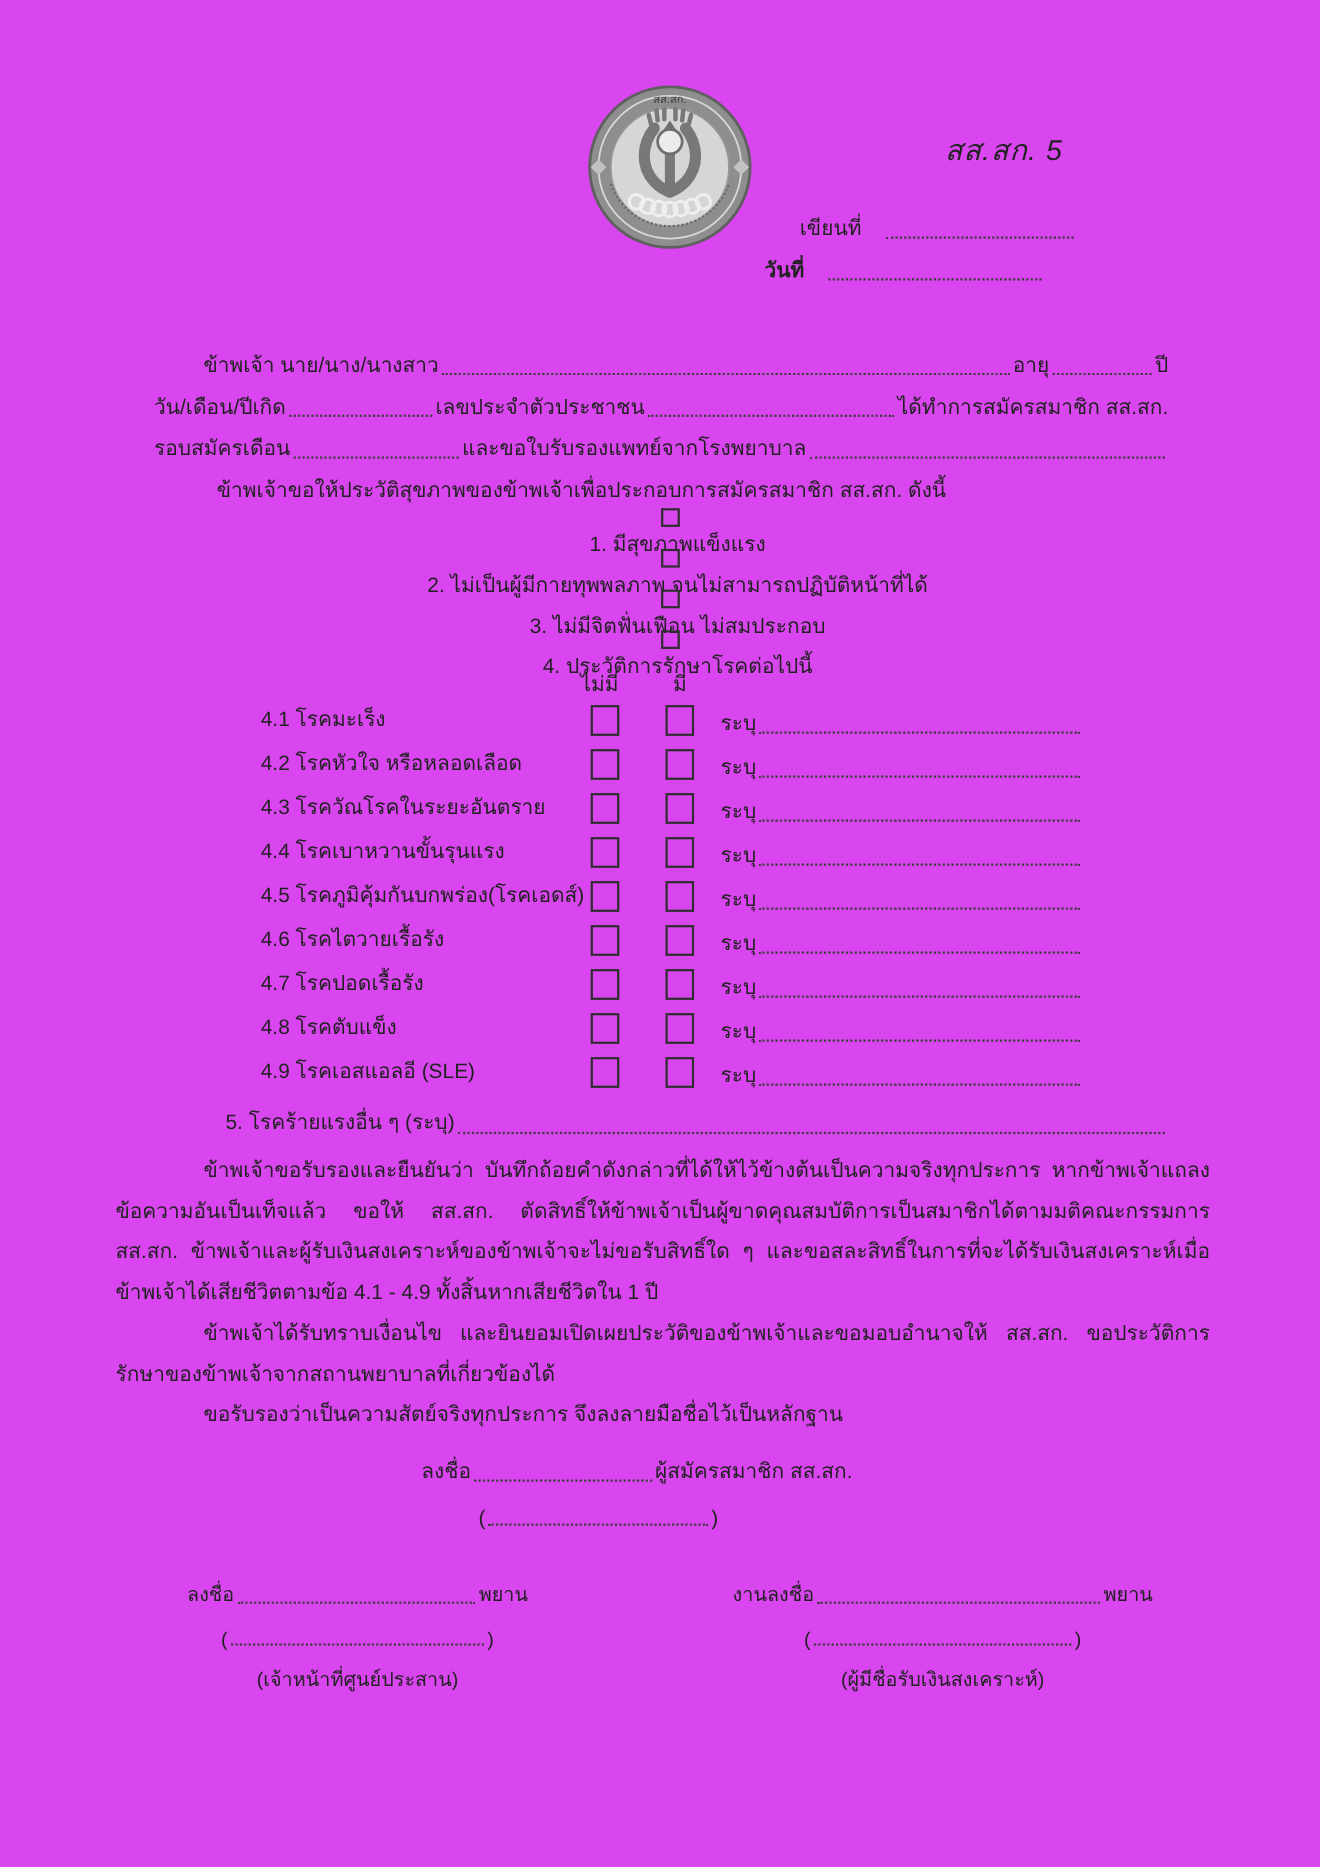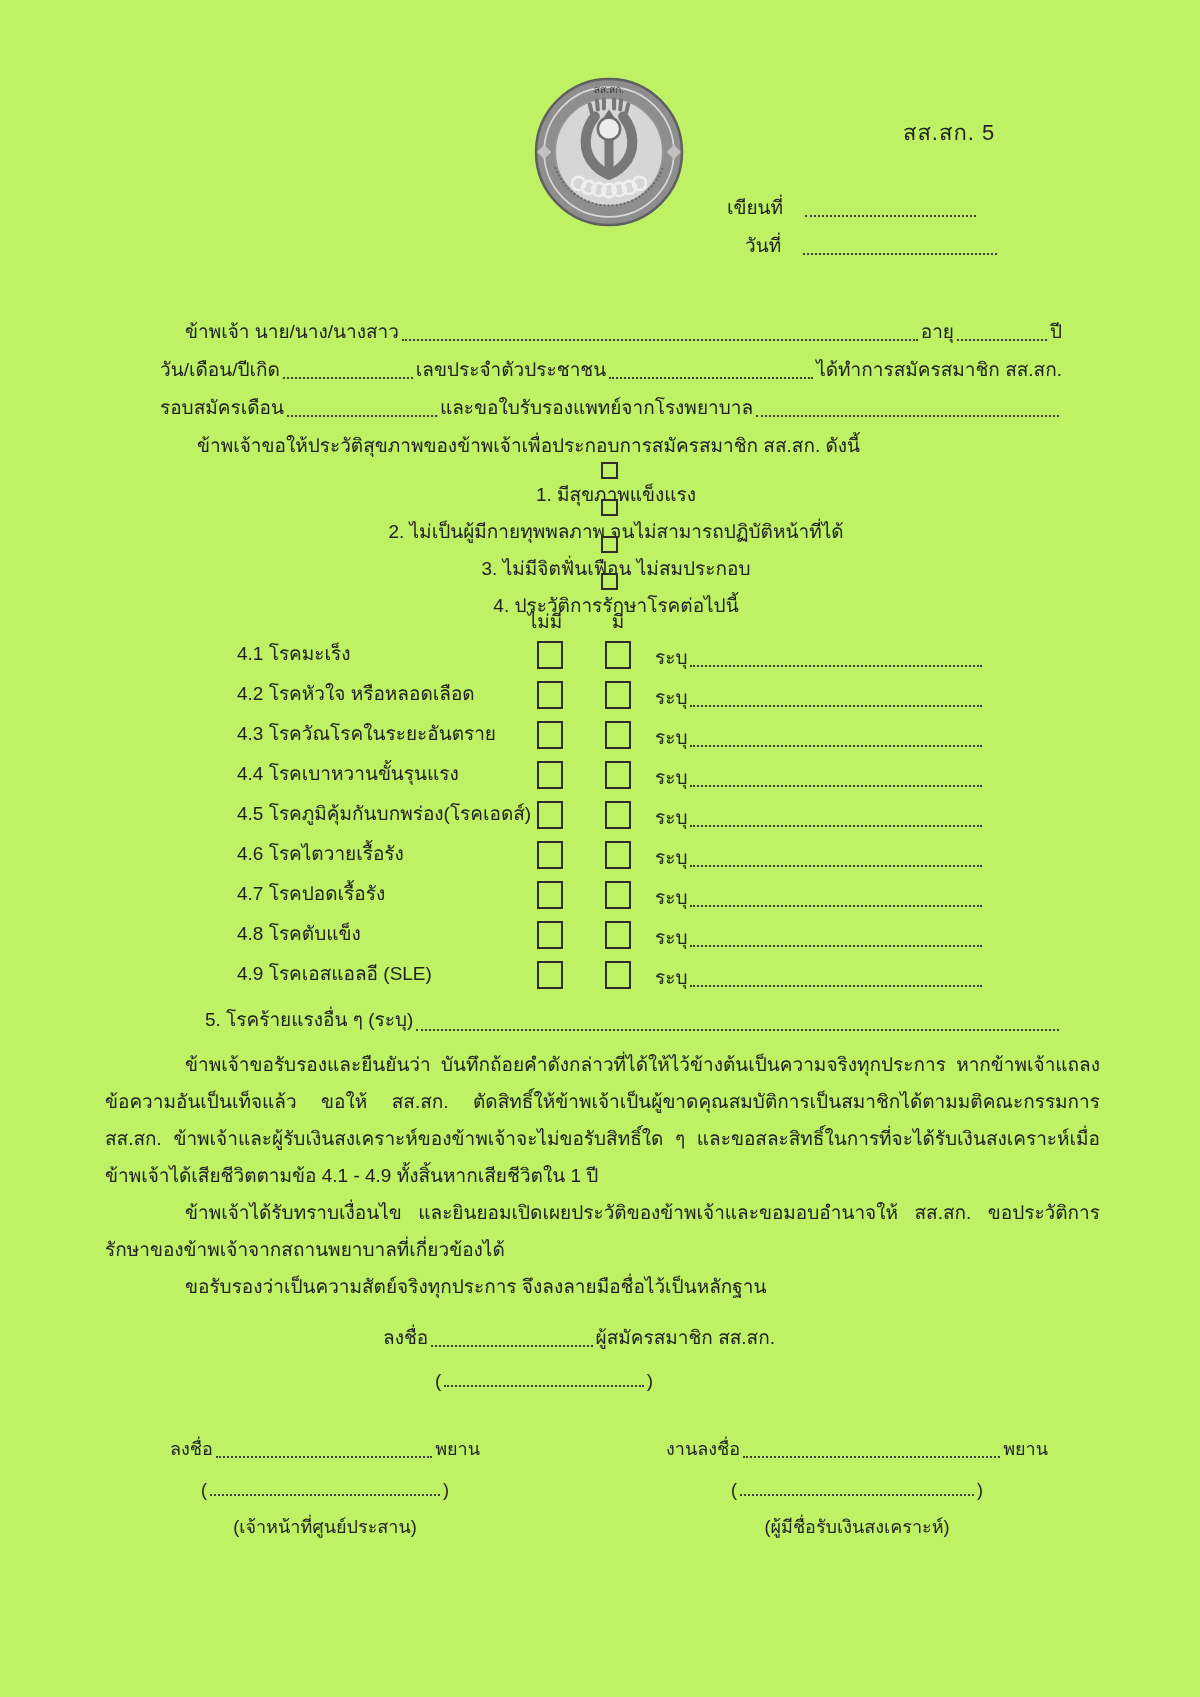--- a/index.html
+++ b/index.html
@@ -1,33 +1,33 @@
 <!DOCTYPE html>
 <html><head>
 <meta charset="utf-8">
 <style>
   html,body { margin:0; padding:0; background:#e9e9e9; }
   .page {
     position:relative; width:1200px; height:1697px; margin:0 auto;
-    background:#bef264; color:#222;
+    background:#d946ef; color:#222;
     font-family:"Liberation Sans","DejaVu Sans",sans-serif;
     font-size:19px; overflow:hidden;
   }
   .abs { position:absolute; }
   
   .dots { display:block; border-bottom:2px dotted #3e3e3e; align-self:flex-end; margin:0 3px 5px 3px; }
   .grow { flex:1 1 auto; }
   .w90 { width:90px; } .w130 { width:130px; } .w150 { width:150px; }
-  .fline { display:flex; align-items:flex-end; height:38px; padding-bottom:2px; box-sizing:border-box;margin-left:20px; }
+  .fline { display:flex; align-items:flex-end; height:38px; padding-bottom:2px; box-sizing:border-box; }
   .t { white-space:nowrap; }
   
-  .form-code { left:903px; top:115px; font-size:22px; letter-spacing:1px; }
+  .form-code { left:859px; top:115px; font-size:26px; letter-spacing:1px;font-style:italic; }
   .hdr-field { display:flex; align-items:flex-end;gap:19px; }
   .written-line { left:727px; top:190px; width:252px; height:32px; }
-  .date-line   { left:745px; top:228px; width:255px; height:32px; }
+  .date-line   { left:695px; top:228px; width:255px; height:32px;font-weight:bold; }
   .form-title  { left:380px; top:243px; width:400px; text-align:center; font-weight:bold; font-size:21.5px; }
   .logo { left:533px; top:76px; }
   
   .content { left:140px; top:310px; width:922px; }
   .ind45 { margin-left:45px; } .ind57 { margin-left:57px; }
   
   .stmt { display:flex; align-items:center; height:37px; margin-left:30px;flex-direction:column; }
   .cb-s { width:17px; height:17px; border:2px solid #2e2e2e; background:transparent; flex:0 0 auto; margin-right:14px; box-sizing:border-box; }
   
   .thead { position:relative; height:26px; }

